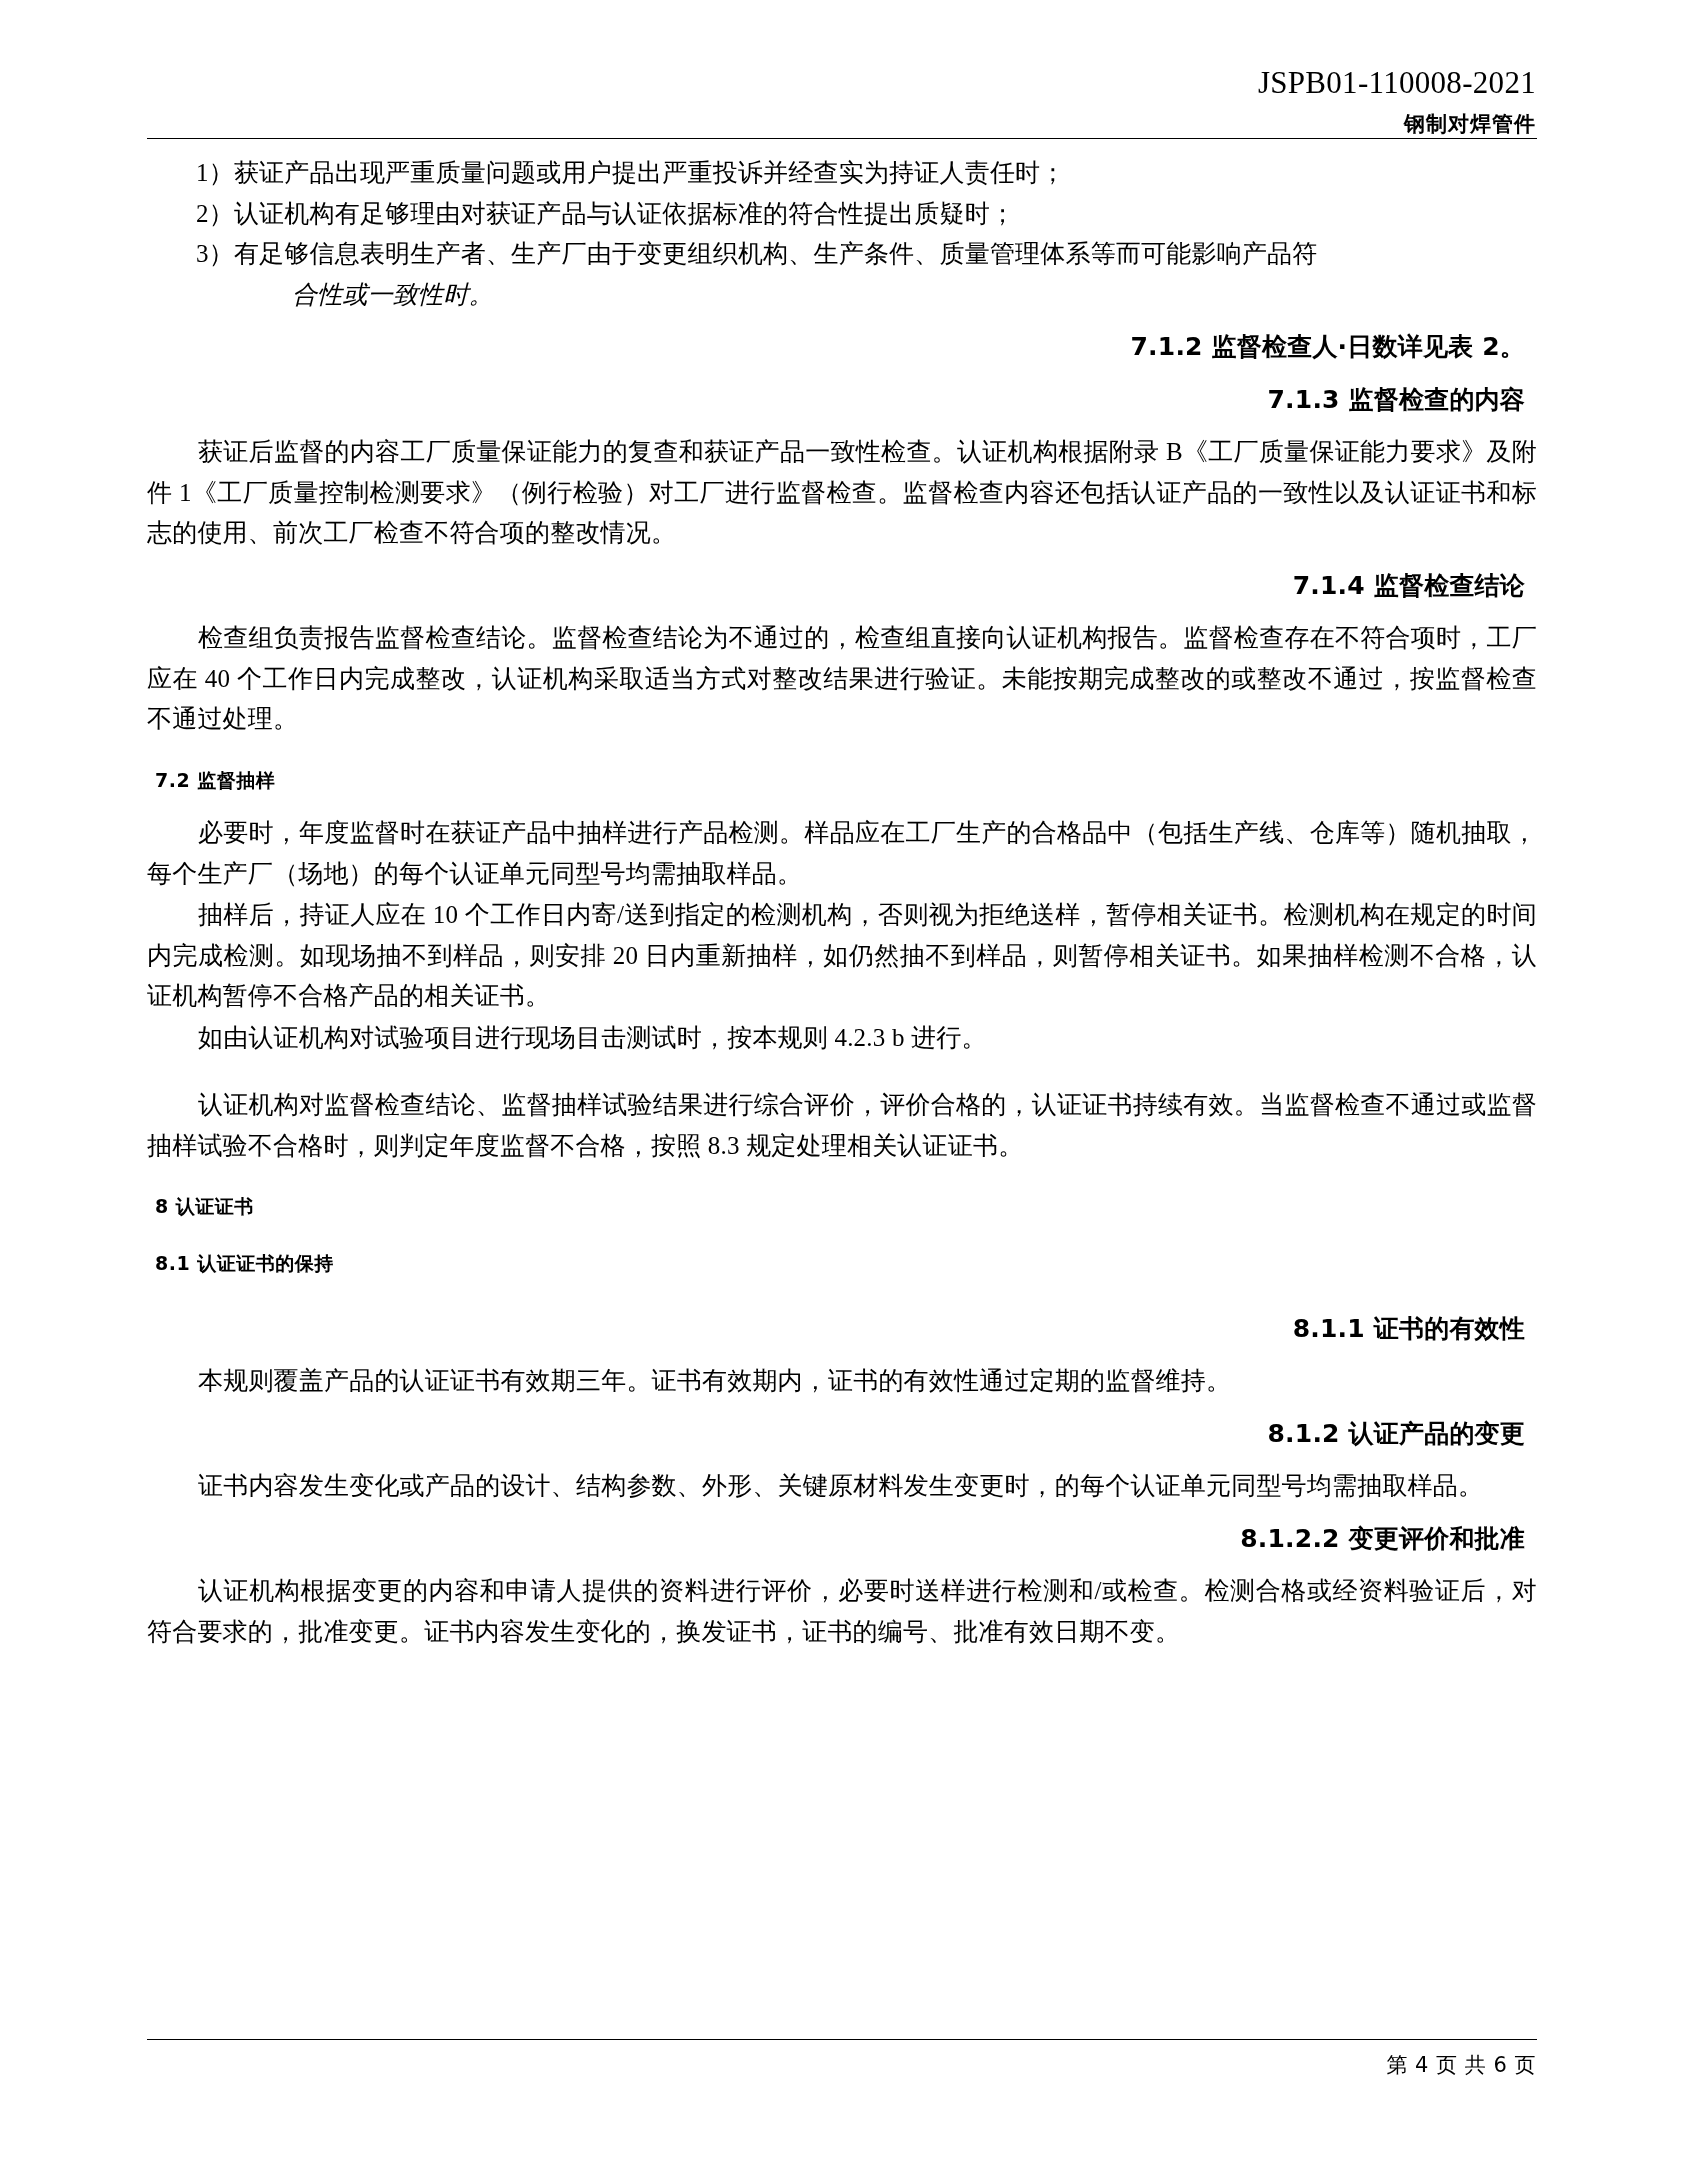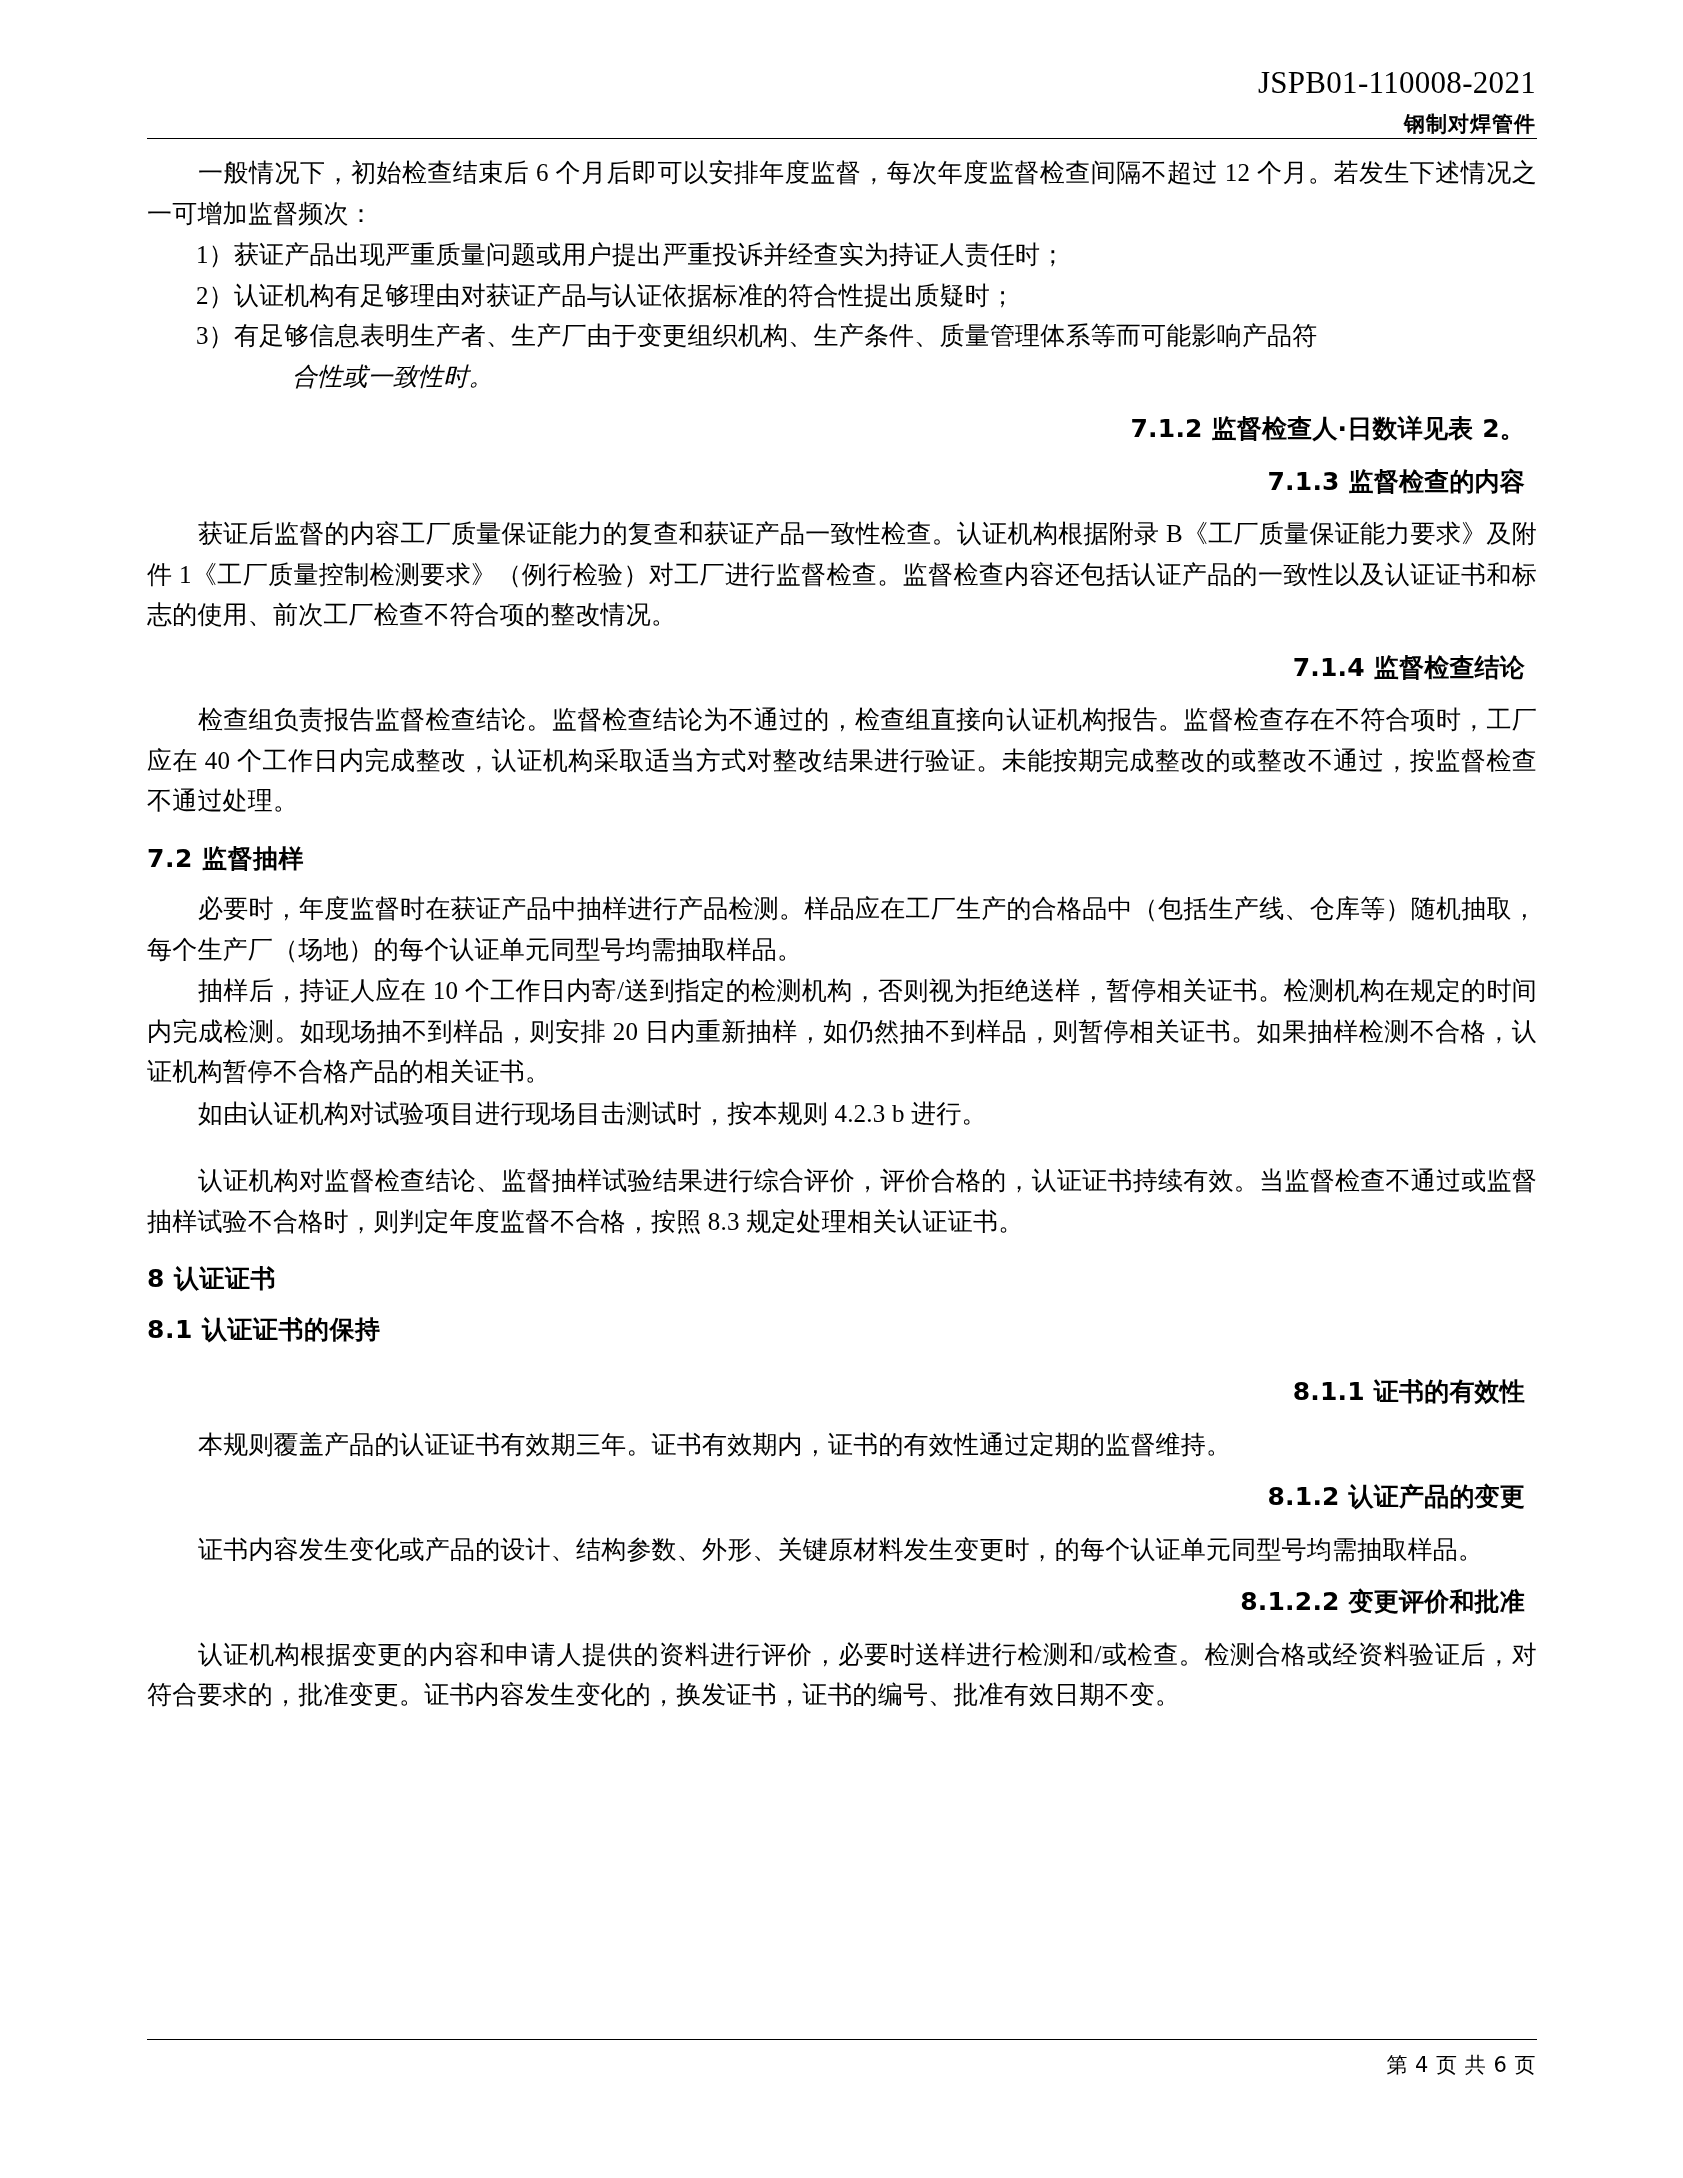--- a/index.html
+++ b/index.html
@@ -121,43 +121,42 @@
     font-family: "DejaVu Sans", "Liberation Sans", sans-serif;
     font-size: 25px;
     line-height: 1.62;
     letter-spacing: 0.2px;
     font-weight: bold;
     margin: 12px;
     text-align: right;
   }
   .heading-bold {
     font-family: "DejaVu Sans", "Liberation Sans", sans-serif;
-    font-size: 25px;
+    font-size: 19px;
     font-weight: bold;
     line-height: 1.62;
     letter-spacing: 0.5px;
-    margin: 0;
+    margin: 8px;
   }
   .gap-sm { height: 10px; }
   .gap-md { height: 16px; }
 </style>
 </head>
 <body>
 
 <div class="page">
 
   <div class="header">
     <div class="hdr-line1">JSPB01-110008-2021</div>
     <div class="hdr-line2">钢制对焊管件</div>
   </div>
   <div class="rule-top"></div>
 
   <div class="content">
 
-    <p class="para indent">一般情况下，初始检查结束后 6 个月后即可以安排年度监督，每次年度监督检查间隔不超过 12 个月。若发生下述情况之一可增加监督频次：</p>
 
     <div class="listwrap">
       <div class="listitem">1）获证产品出现严重质量问题或用户提出严重投诉并经查实为持证人责任时；</div>
       <div class="listitem">2）认证机构有足够理由对获证产品与认证依据标准的符合性提出质疑时；</div>
       <div class="listitem">
         <span>3）有足够信息表明生产者、生产厂由于变更组织机构、生产条件、质量管理体系等而可能影响产品符</span>
         <span class="sub">合性或一致性时。</span>
       </div>
     </div>
 

